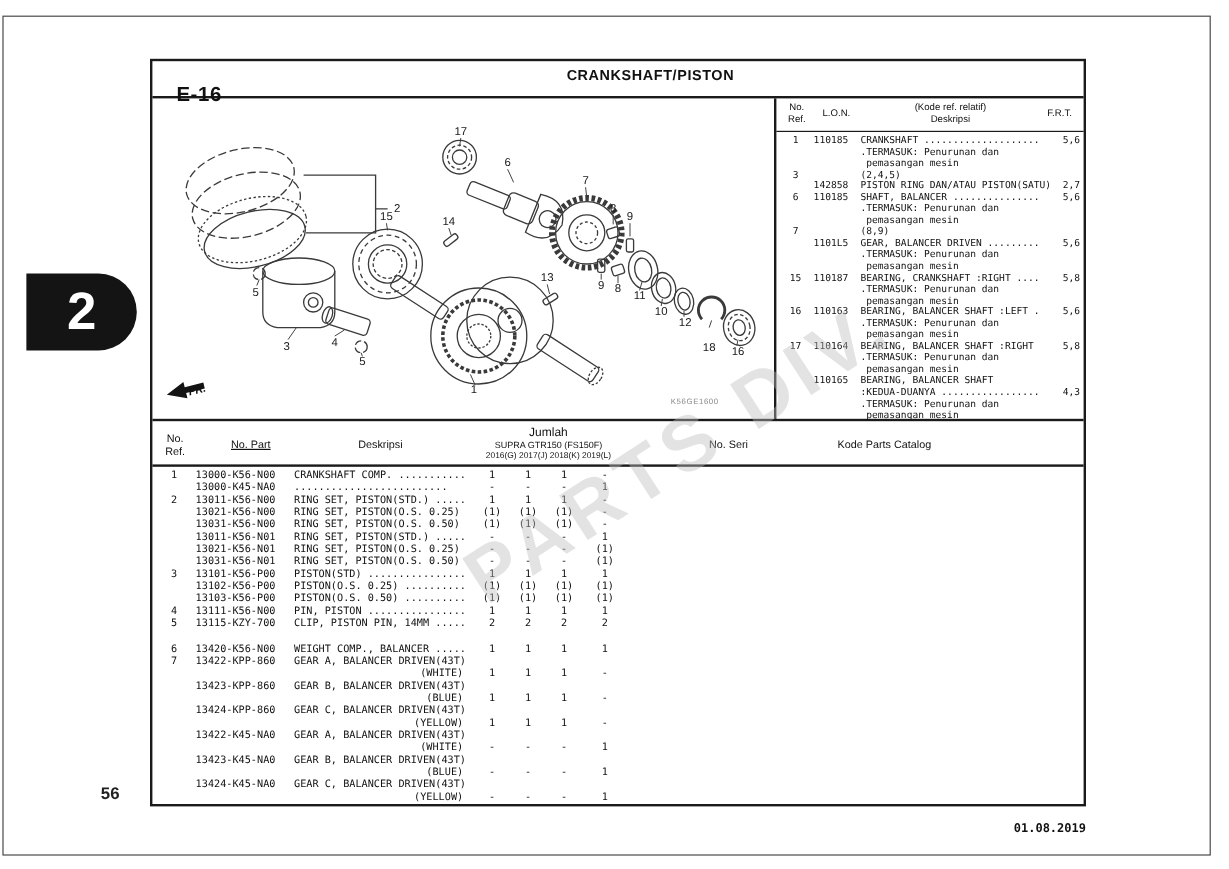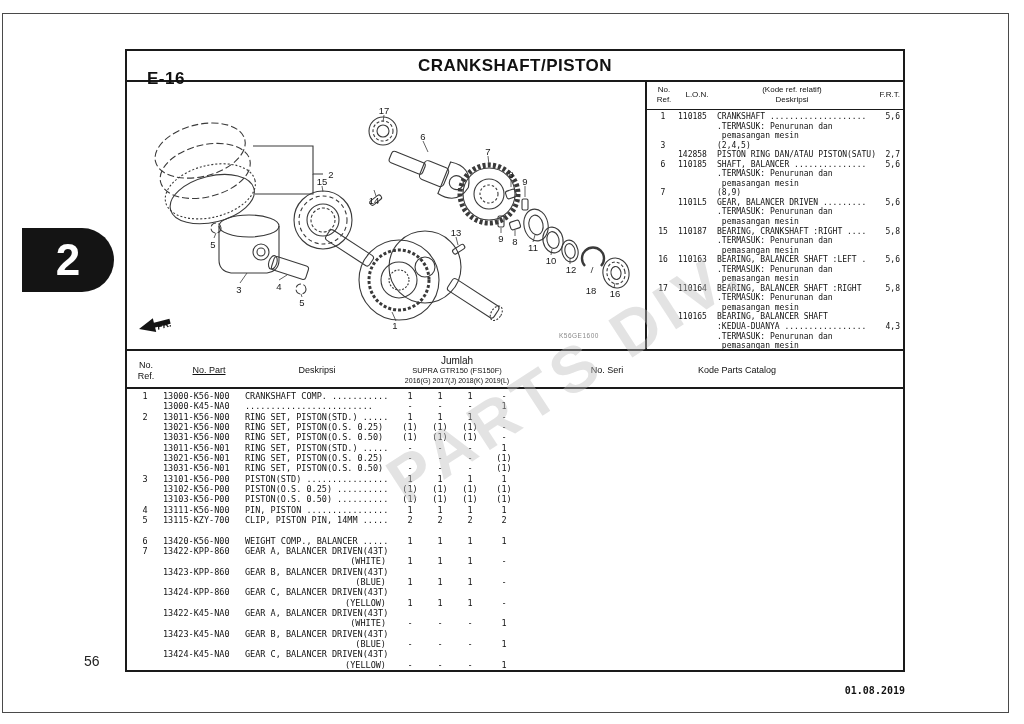--- a/index.html
+++ b/index.html
@@ -4,41 +4,41 @@
 <style>
   html,body{margin:0;padding:0;background:#fff;}
   body{width:1024px;height:724px;position:relative;font-family:"Liberation Sans",sans-serif;color:#111;overflow:hidden;}
 
   .page-border{position:absolute;left:2px;top:13px;width:1005px;height:698px;border:1px solid #4a4a4a;}
 
   .side-tab{position:absolute;left:22px;top:228px;width:92px;height:64px;background:#141414;
     border-radius:0 34px 34px 0;display:flex;align-items:center;justify-content:center;
     color:#fff;font-size:44px;font-weight:bold;}
 
-  .page-num{position:absolute;left:84px;top:653px;font-size:14px;color:#222;}
+  .page-num{position:absolute;left:84px;top:653px;font-size:14px;color:#222;font-weight:bold;}
 
   .frame{position:absolute;left:125px;top:49px;width:780px;height:623px;border:2px solid #1a1a1a;box-sizing:border-box;}
 
   .titlebar{position:absolute;left:0;top:0;width:776px;height:29px;border-bottom:2px solid #1a1a1a;}
   .sec-code{position:absolute;left:20px;top:5px;font-size:17px;font-weight:bold;letter-spacing:.5px;margin-top:13px;}
-  .doc-title{position:absolute;left:0;top:5px;width:100%;text-align:center;font-size:17px;font-weight:bold;letter-spacing:.5px;}
+  .doc-title{position:absolute;left:0;top:5px;width:100%;text-align:center;font-size:12px;font-weight:bold;letter-spacing:.5px;padding-left:27px;}
 
   .content-row{position:absolute;left:0;top:31px;width:776px;height:269px;border-bottom:2px solid #1a1a1a;box-sizing:border-box;}
   .diagram-area{position:absolute;left:0;top:0;width:518px;height:267px;}
   .diagram-area svg{position:absolute;left:0;top:0;}
   .callout{position:absolute;transform:translate(-50%,-50%);font-size:9.5px;color:#1a1a1a;font-family:"Liberation Sans",sans-serif;}
   .diagram-code{position:absolute;left:432px;top:250px;font-size:6.5px;color:#8a8a8a;letter-spacing:.5px;}
   .fr-label{position:absolute;left:30px;top:238px;font-size:9px;font-weight:bold;font-style:italic;transform:rotate(-14deg);}
 
   .lon-panel{position:absolute;left:518px;top:0;width:258px;height:267px;border-left:2px solid #1a1a1a;box-sizing:border-box;}
   .lon-head{position:absolute;left:0;top:0;width:100%;height:27px;border-bottom:1px solid #1a1a1a;font-size:8px;}
   .lon-h-ref{position:absolute;left:4px;top:3px;width:26px;text-align:center;line-height:10px;}
   .lon-h-lon{position:absolute;left:30px;top:8px;width:40px;text-align:center;}
   .lon-h-desc{position:absolute;left:70px;top:3px;width:150px;text-align:center;line-height:10px;}
-  .lon-h-frt{position:absolute;right:3px;top:8px;width:34px;text-align:right;}
+  .lon-h-frt{position:absolute;right:3px;top:8px;width:34px;text-align:center;}
   .lon-body{position:absolute;left:0;top:30px;width:100%;}
   .lon-line{position:relative;height:9.55px;font-family:"DejaVu Sans Mono",monospace;font-size:8px;white-space:pre;}
   .lon-ref{position:absolute;left:4px;width:24px;text-align:center;}
   .lon-lon{position:absolute;left:31px;}
   .lon-text{position:absolute;left:70px;}
   .lon-frt{position:absolute;right:3px;width:30px;text-align:right;}
 
   .table-head{position:absolute;left:0;top:302px;width:776px;height:36px;border-bottom:2px solid #1a1a1a;box-sizing:border-box;font-size:9px;}
   .th{position:absolute;text-align:center;}
   .th-ref{left:4px;top:7px;width:30px;line-height:10.5px;}
@@ -224,21 +224,21 @@
           <span class="callout" style="left: 296px; top: 54px;">6</span>
           <span class="callout" style="left: 361px; top: 69px;">7</span>
           <span class="callout" style="left: 384px; top: 92px;">8</span>
           <span class="callout" style="left: 398px; top: 99px;">9</span>
           <span class="callout" style="left: 374px; top: 156px;">9</span>
           <span class="callout" style="left: 388px; top: 159px;">8</span>
           <span class="callout" style="left: 424px; top: 178px;">10</span>
           <span class="callout" style="left: 406px; top: 165px;">11</span>
           <span class="callout" style="left: 444px; top: 187px;">12</span>
           <span class="callout" style="left: 329px; top: 150px;">13</span>
-          <span class="callout" style="left: 247px; top: 118px;">14</span>
+          <span class="callout" style="left: 247px; top: 103px;">14</span>
           <span class="callout" style="left: 195px; top: 99px;">15</span>
           <span class="callout" style="left: 488px; top: 211px;">16</span>
           <span class="callout" style="left: 257px; top: 28px;">17</span>
           <span class="callout" style="left: 464px; top: 208px;">18</span>
         </div>
       <span class="fr-label">FR.</span>
       <span class="diagram-code">K56GE1600</span>
     </div>
 
     <div class="lon-panel">

